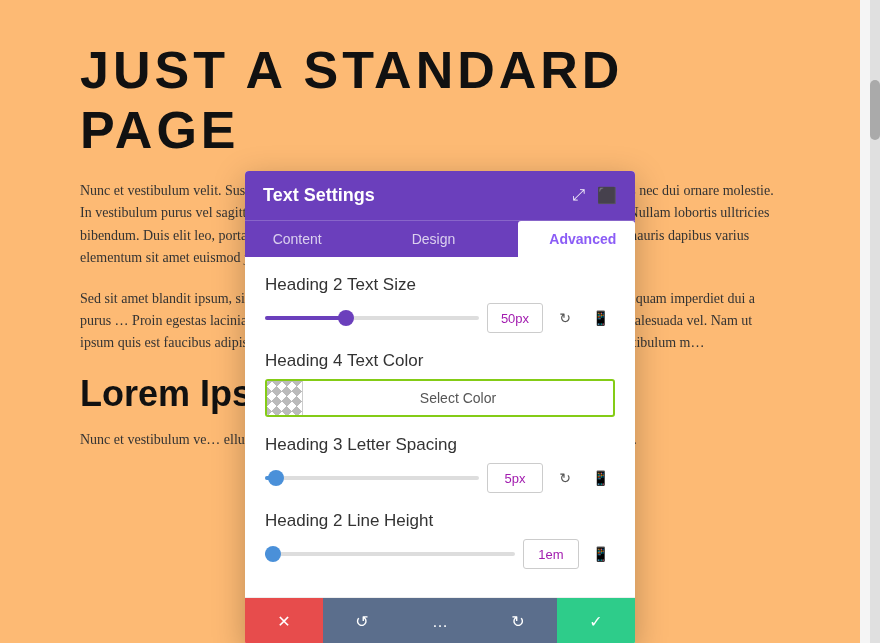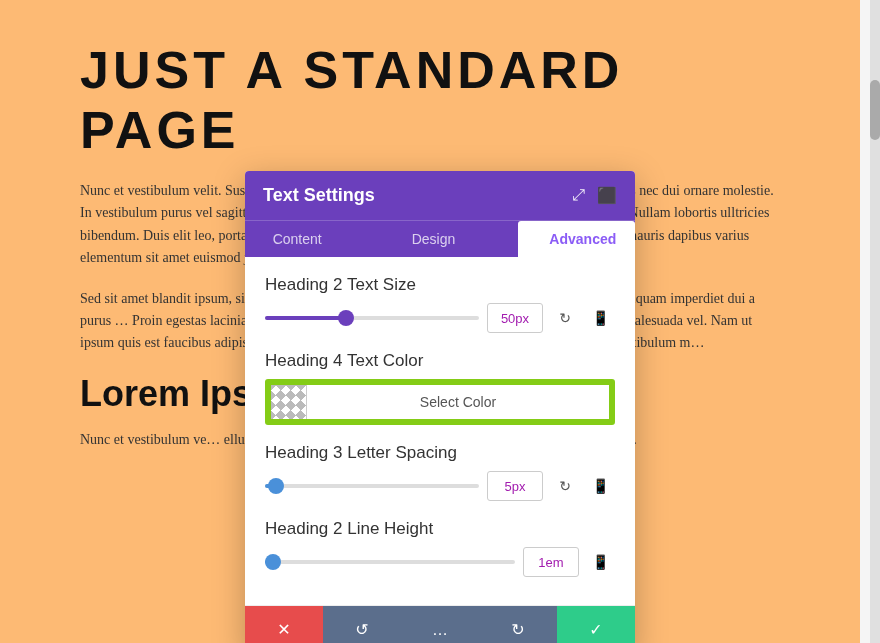--- a/index.html
+++ b/index.html
@@ -190,21 +190,21 @@
       justify-content: center;
       cursor: pointer;
       color: #555;
       font-size: 14px;
     }
 
     
     .color-select-row {
       display: flex;
       align-items: center;
-      border: 6px solid #84cc16;
+      border: 2px solid #84cc16;
       border-radius: 3px;
       overflow: hidden;
     }
 
     .color-checker {
       width: 36px;
       height: 34px;
       background:
         linear-gradient(45deg, #bbb 25%, transparent 25%) 0 0,
         linear-gradient(-45deg, #bbb 25%, transparent 25%) 0 0,

